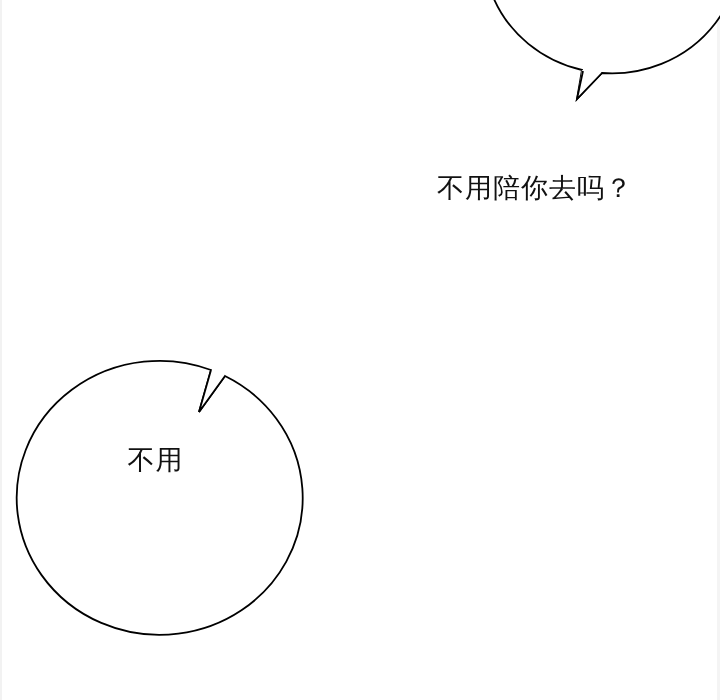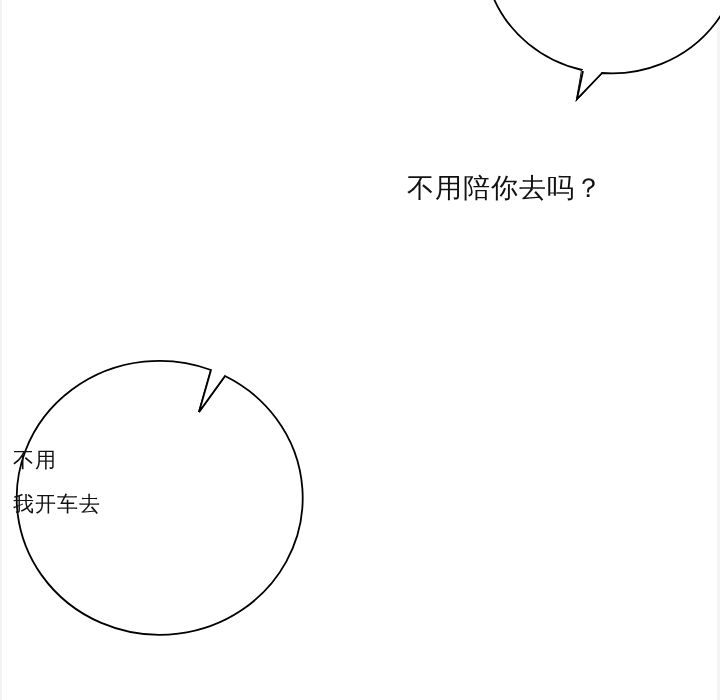--- a/index.html
+++ b/index.html
@@ -4,25 +4,25 @@
 <style>
   html, body { margin: 0; padding: 0; }
   body { width: 720px; height: 700px; background: #ffffff; position: relative; overflow: hidden; }
   .edge-left { position: absolute; left: 0; top: 0; width: 2px; height: 700px; background: #f2f2f2; }
   .edge-right { position: absolute; right: 0; top: 0; width: 3px; height: 700px; background: #f4f4f4; }
   svg.bubbles { position: absolute; left: 0; top: 0; }
   .text {
     position: absolute;
     font-family: "DejaVu Sans", "Liberation Sans", sans-serif;
     color: #111;
-    text-align: left;
+    text-align: center;
     white-space: nowrap;
   }
   .t1 { left: 407px; top: 170px; width: 256px; font-size: 27px; line-height: 36px; letter-spacing: 1px; }
-  .t2 { left: 13px; top: 438px; width: 285px; font-size: 21px; line-height: 44px; letter-spacing: 1px; }
+  .t2 { left: 13px; top: 438px; width: 285px; font-size: 27px; line-height: 44px; letter-spacing: 1px; }
   .t2 span { display: block; }
 </style>
 </head>
 <body>
 
 <div class="edge-left"></div>
 <div class="edge-right"></div>
 
 <svg class="bubbles" width="720" height="700" viewBox="0 0 720 700">
 
@@ -42,14 +42,13 @@
              Z" fill="#ffffff" stroke="#000" stroke-width="1.8" stroke-linejoin="miter"></path>
     <path d="M 211 370 L 199 412 L 225 376" fill="#ffffff" stroke="none"></path>
     <path d="M 211 370 L 199 412 L 225 376" fill="none" stroke="#000" stroke-width="1.8" stroke-linejoin="miter"></path>
   </g>
 </svg>
 
 <div class="text t1">不用陪你去吗？</div>
 
 <div class="text t2">
   <span>不用</span>
-  <span>我开车去</span>
 </div>
 
 </body></html>

